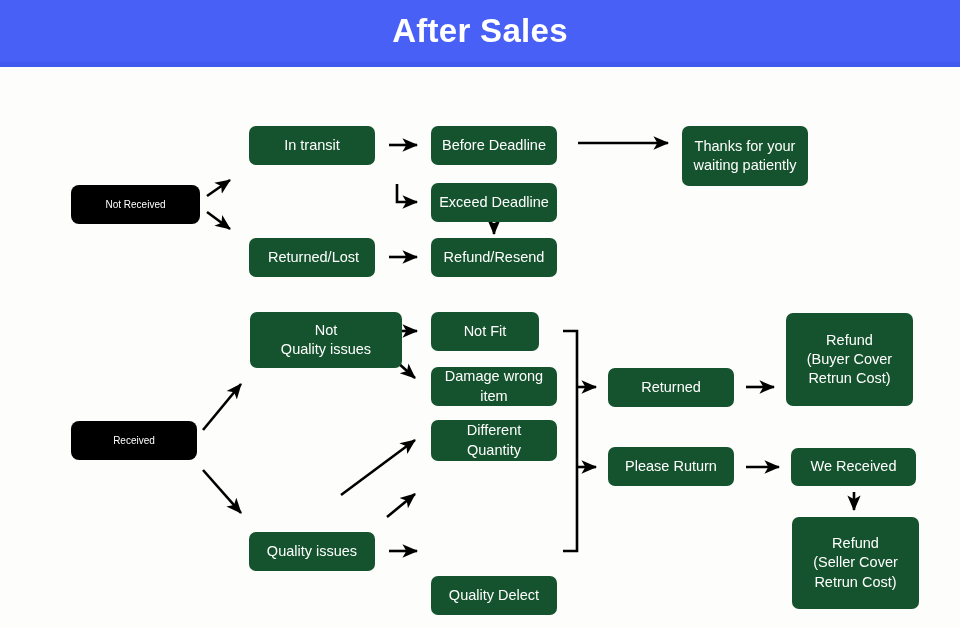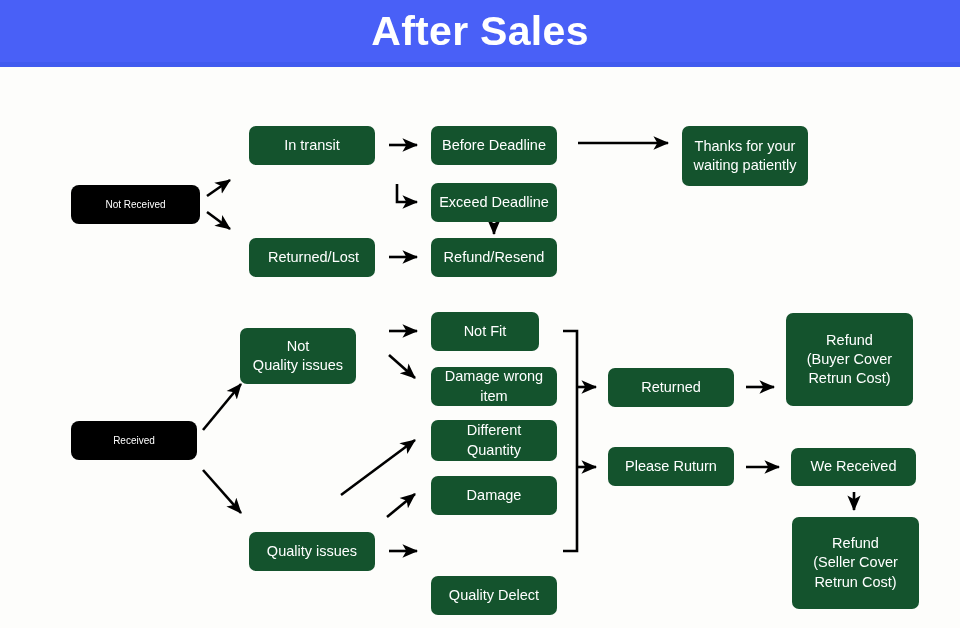--- a/index.html
+++ b/index.html
@@ -33,21 +33,21 @@
   }
   #header-title {
     position: absolute;
     left: 0; top: 0;
     width: 960px;
     height: 62px;
     display: flex;
     align-items: center;
     justify-content: center;
     color: #ffffff;
-    font-size: 41px;
+    font-size: 33px;
     font-weight: bold;
     letter-spacing: 0.3px;
     white-space: nowrap;
   }
   
   .node {
     position: absolute;
     box-sizing: border-box;
     display: flex;
     align-items: center;
@@ -161,21 +161,21 @@
   </div>
 
   <div class="node blue" style="left:431px; top:238px; width:126px; height:39px;">
     <span class="nlabel">Refund/Resend</span>
   </div>
 
   <div class="node black" style="left:71px;  top:421px; width:126px; height:39px;justify-content:center;">
     <span class="nlabel">Received</span>
   </div>
 
-  <div class="node blue" style="left:240px; top:312px; width:116px; height:56px;margin-top:16px;">
+  <div class="node blue" style="left:250px; top:312px; width:152px; height:56px;">
     <span class="nlabel">Not
 Quality issues</span>
   </div>
 
   <div class="node blue" style="left:249px; top:532px; width:126px; height:39px;">
     <span class="nlabel">Quality issues</span>
   </div>
 
   <div class="node blue" style="left:431px; top:312px; width:108px; height:39px;">
     <span class="nlabel">Not Fit</span>
@@ -183,23 +183,20 @@
 
   <div class="node blue" style="left:431px; top:367px; width:126px; height:39px;">
     <span class="nlabel">Damage wrong item</span>
   </div>
 
   <div class="node blue" style="left:431px; top:420px; width:126px; height:41px;">
     <span class="nlabel">Different
 Quantity</span>
   </div>
 
-  <div class="node blue" style="left:431px; top:476px; width:126px; height:39px;">
-    <span class="nlabel">Damage</span>
-  </div>
 
   <div class="node blue" style="left:431px; top:532px; width:126px; height:39px;margin-top:44px;">
     <span class="nlabel">Quality Delect</span>
   </div>
 
   <div class="node blue" style="left:608px; top:368px; width:126px; height:39px;">
     <span class="nlabel">Returned</span>
   </div>
 
   <div class="node blue" style="left:608px; top:447px; width:126px; height:39px;">

